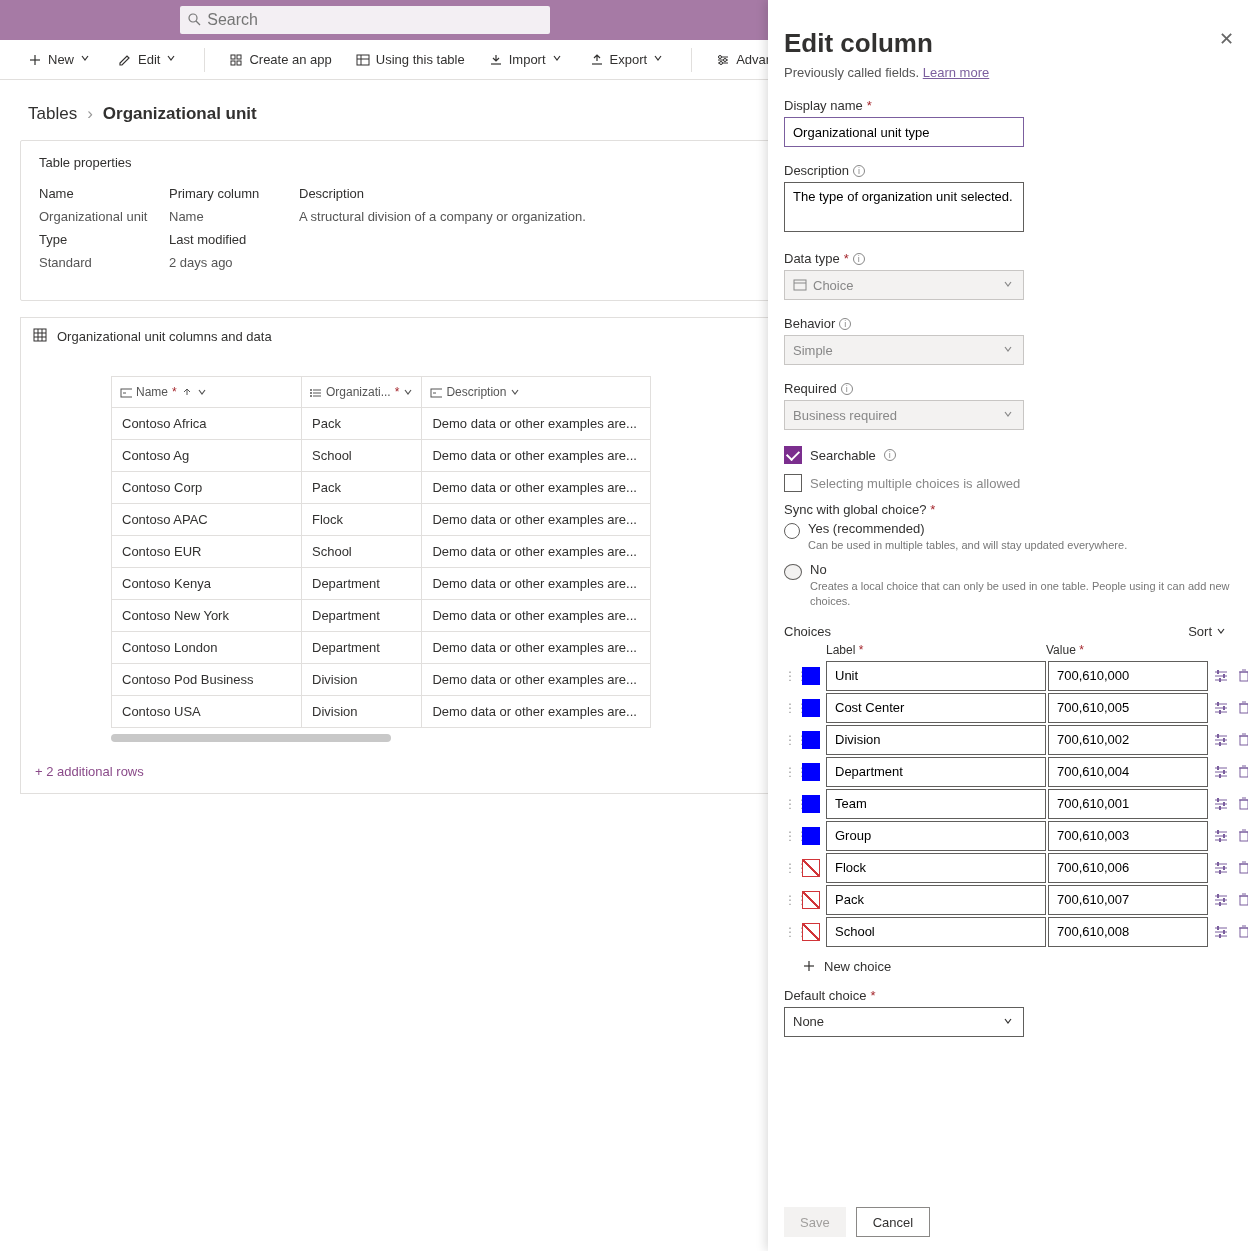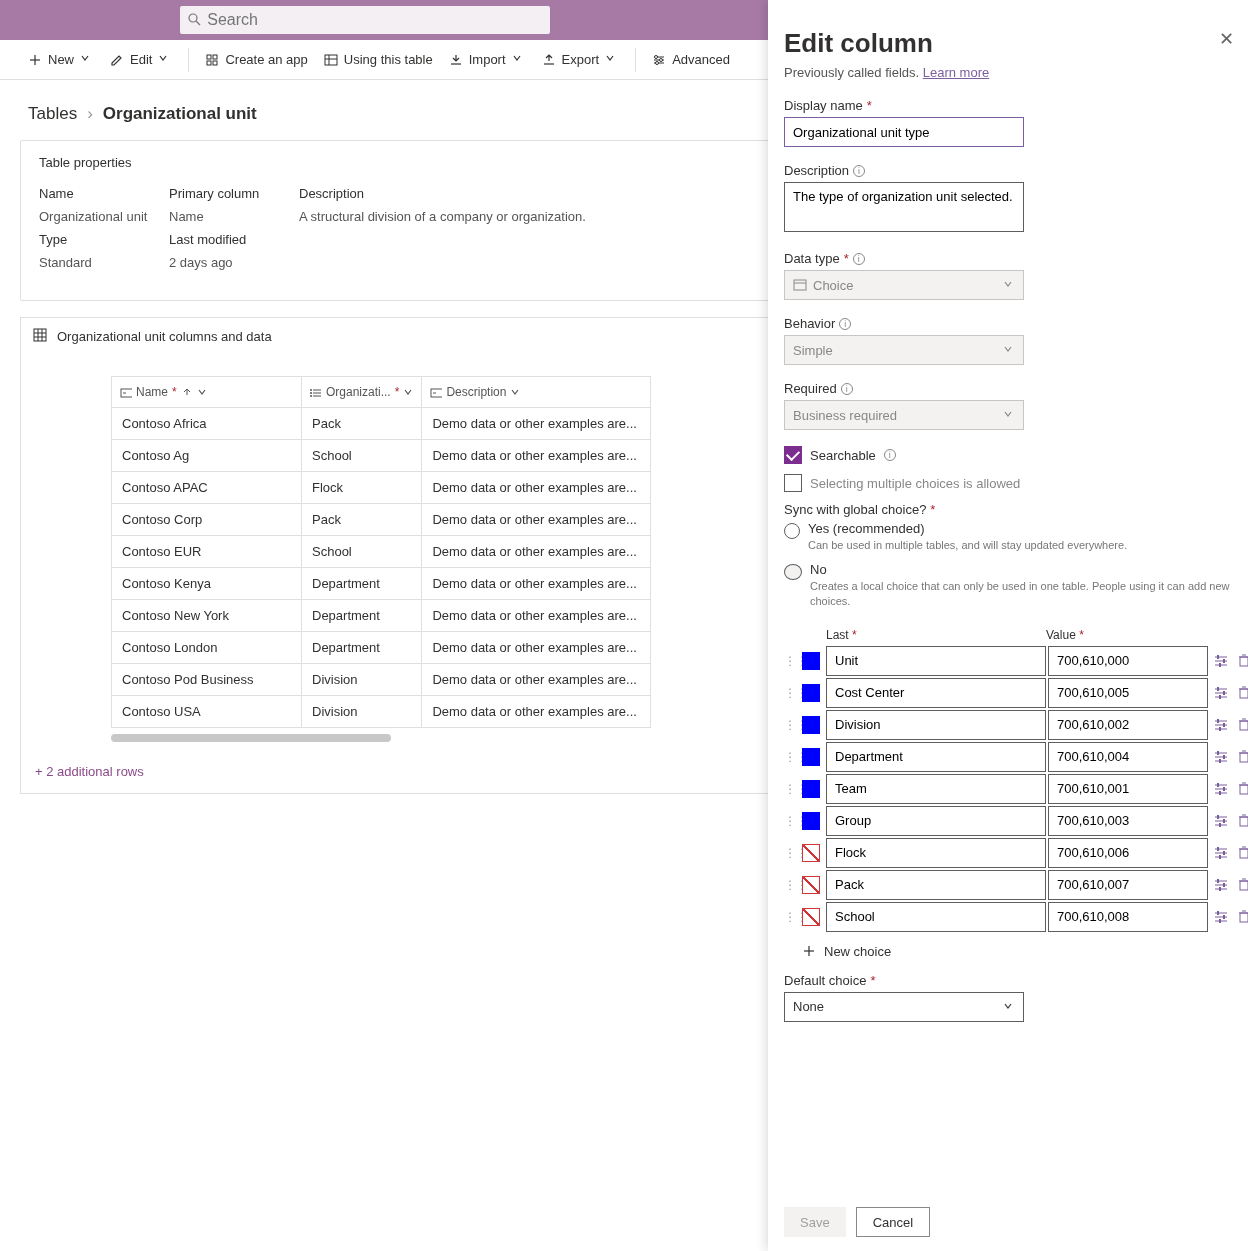--- a/index.html
+++ b/index.html
@@ -5,21 +5,21 @@
 * { box-sizing: border-box; margin: 0; padding: 0; font-family: "Segoe UI", sans-serif; }
 body { font-size: 13px; color: #323130; background: #fff; width: 1248px; height: 1251px; overflow: hidden; position: relative; }
 
 
 .topbar { height: 40px; background: #a67aa5; display: flex; align-items: center; }
 .searchwrap { margin-left: 180px; width: 370px; height: 28px; background: #f3eff3; border-radius: 2px; display: flex; align-items: center; padding: 0 8px; color: #777; }
 .searchwrap svg { width: 14px; height: 14px; margin-right: 6px; }
 .searchwrap input { border: none; background: transparent; outline: none; width: 100%; font-size: 16px; color:#555; }
 
 
-.cmdbar { height: 40px; border-bottom: 1px solid #e1dfdd; display: flex; align-items: center; padding-left: 20px; background:#fff; gap: 0; }
+.cmdbar { height: 40px; border-bottom: 1px solid #e1dfdd; display: flex; align-items: center; padding-left: 20px; background:#fff; gap: 8px; }
 .divider { width:1px; height:24px; background:#e1dfdd; margin:0 8px; }
 .cmditem { display:flex; align-items:center; gap:6px; padding:0 8px; height:32px; color:#323130; cursor:pointer; border-radius:2px; }
 .cmditem svg { width:14px; height:14px; }
 .chev { width:10px; height:10px; }
 
 
 .crumbs { padding: 24px 28px 16px; display:flex; align-items:center; gap:10px; font-size:17px;}
 .crumbs .link { color:#323130; }
 .crumbs .sep { color:#999; }
 .crumbs .cur { font-weight:600; }
@@ -393,27 +393,27 @@
             <td>Contoso Africa</td>
             <td>Pack</td>
             <td>Demo data or other examples are...</td>
           </tr>
           <tr>
             <td>Contoso Ag</td>
             <td>School</td>
             <td>Demo data or other examples are...</td>
           </tr>
           <tr>
+            <td>Contoso Corp</td>
+            <td>Pack</td>
+            <td>Demo data or other examples are...</td>
+          </tr>
+          <tr>
             <td>Contoso APAC</td>
             <td>Flock</td>
-            <td>Demo data or other examples are...</td>
-          </tr>
-          <tr>
-            <td>Contoso Corp</td>
-            <td>Pack</td>
             <td>Demo data or other examples are...</td>
           </tr>
           <tr>
             <td>Contoso EUR</td>
             <td>School</td>
             <td>Demo data or other examples are...</td>
           </tr>
           <tr>
             <td>Contoso Kenya</td>
             <td>Department</td>
@@ -534,23 +534,32 @@
     </div>
     <div class="radiorow">
       <div class="radio sel"></div>
       <div>
         <div>No</div>
         <div class="subtxt">Creates a local choice that can only be used in one table. People using it can add new choices.</div>
       </div>
     </div>
   </div>
 
+  <div class="sectrow">
+    <div>Choices</div>
+    <div class="sortlnk">
+        <span>Sort</span>
+        <svg class="chev">
+          <use href="#i-chev"></use>
+        </svg>
+      </div>
+  </div>
   <div class="choicehdr">
     <div></div>
-    <div><span>Last</span> <span class="req">*</span></div>
+    <div><span>Label</span> <span class="req">*</span></div>
     <div><span>Value</span> <span class="req">*</span></div>
     <div></div>
   </div>
   <div id="choicelist">
       <div class="choicerow">
     <div class="drag">⋮⋮</div>
     <div class="swatch blue"></div>
     <input class="cinput" value="Unit" style="">
     <input class="cinput" value="700,610,000" style="">
     <div class="rowact">

